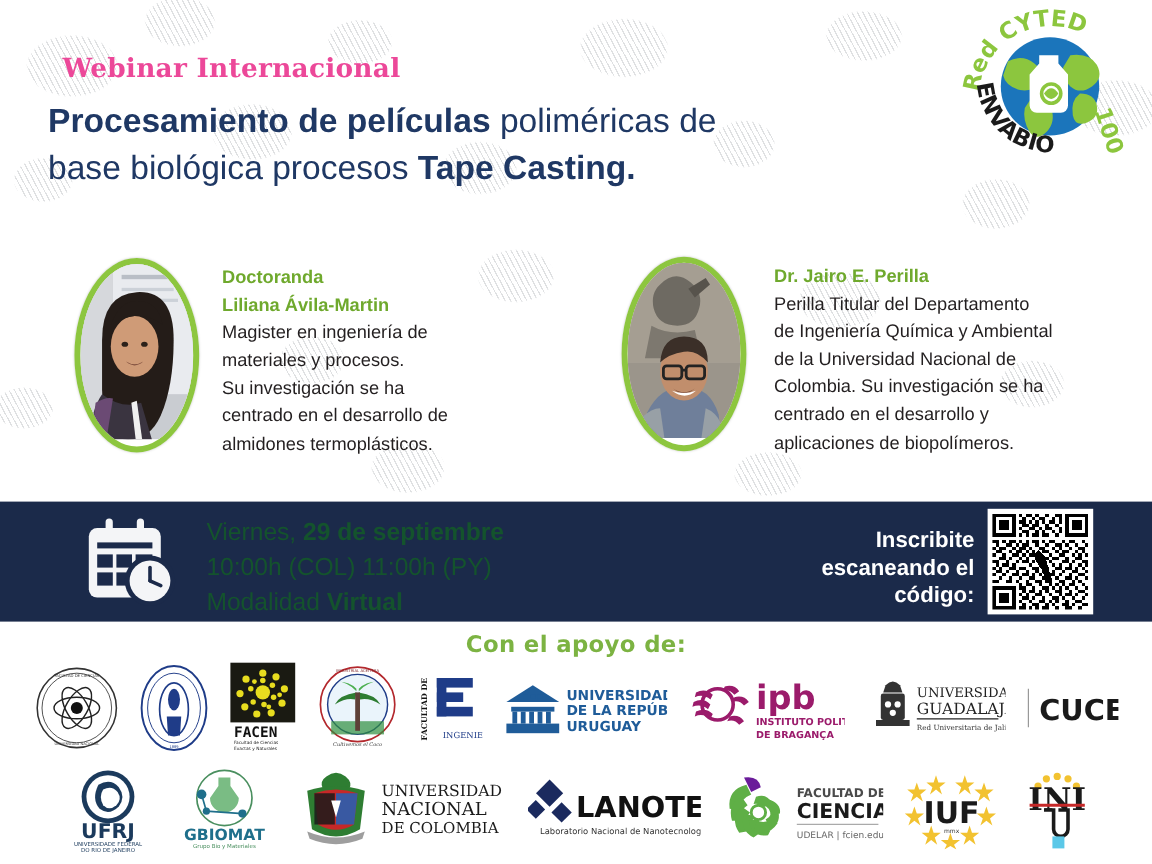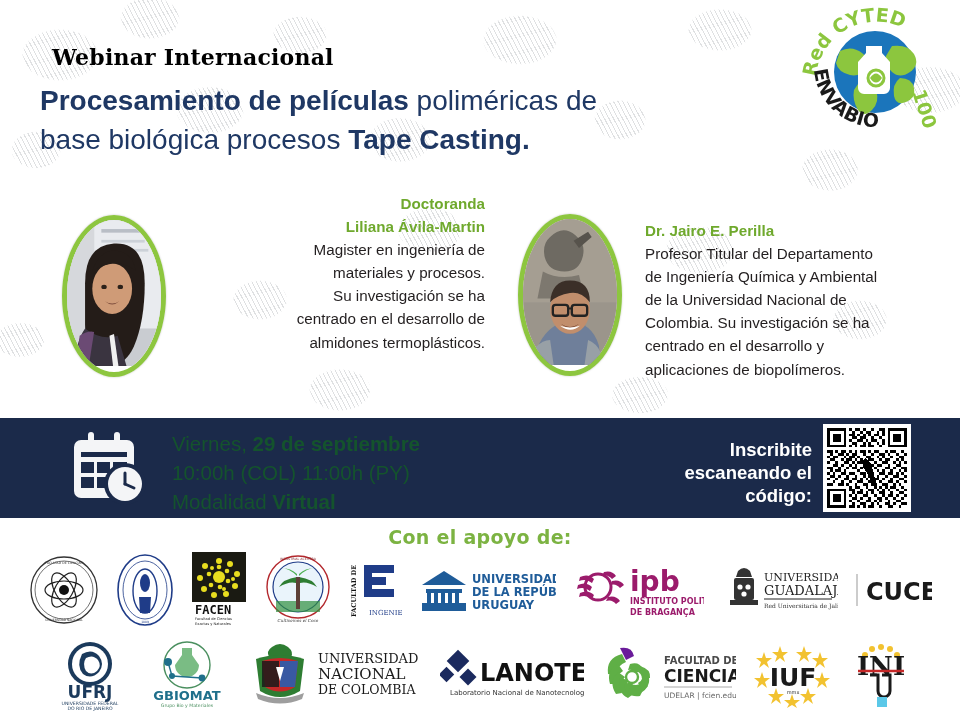--- a/index.html
+++ b/index.html
@@ -60,21 +60,21 @@
       radial-gradient(ellipse 56px 38px at 700px 250px, #000 58%, transparent 62%),
       radial-gradient(ellipse 44px 32px at 860px 320px, #000 58%, transparent 62%),
       radial-gradient(ellipse 50px 34px at 340px 390px, #000 58%, transparent 62%),
       radial-gradient(ellipse 46px 30px at 640px 395px, #000 58%, transparent 62%),
       radial-gradient(ellipse 40px 28px at 20px 340px, #000 58%, transparent 62%);
   }
 
   
   .kicker {
     position: absolute; left: 52px; top: 44px;
-    font-size: 22px; font-weight: bold; color: #000000;
+    font-size: 22px; font-weight: bold; color: #ec4899;
     font-family: "DejaVu Serif", serif;
     letter-spacing: .2px;
   }
   .title-wrap {
     position: absolute; left: 40px; top: 82px; width: 770px;
     color: #1F3864; font-size: 28px; line-height: 1.38;
     font-weight: normal;
   }
   .title-wrap b { font-weight: bold; }
 
@@ -87,21 +87,21 @@
     border-radius: 50%;
     border: 5px solid #8DC63F;
     overflow: hidden;
     box-shadow: 0 0 2px rgba(0,0,0,.25);
   }
   .photo-a { left: 62px; top: 215px; }
   .photo-b { left: 518px; top: 214px; }
   .photo .inner { position: absolute; inset: 0; }
 
   .bio { position: absolute; color: #231F20; font-size: 15.2px; line-height: 1.52; }
-  .bio-a { left: 185px; top: 192px; width: 300px; text-align: right; }
+  .bio-a { left: 185px; top: 220px; width: 300px; }
   .bio-b { left: 645px; top: 219px; width: 310px; }
   .bio .name { color: #6FA92D; font-weight: bold; }
 
   
   .band {
     position: absolute; left: 0; top: 418px; width: 960px; height: 100px;
     background: #1B2A4A;
   }
   .cal-icon { position: absolute; left: 68px; top: 430px; width: 82px; height: 78px; }
   .band-text {
@@ -220,21 +220,21 @@
       <rect x="33" y="95" width="17" height="12" rx="3" fill="none" stroke="#232323" stroke-width="2.6"></rect>
       <rect x="54" y="95" width="17" height="12" rx="3" fill="none" stroke="#232323" stroke-width="2.6"></rect>
       <line x1="50" y1="99" x2="54" y2="99" stroke="#232323" stroke-width="2.4"></line>
       <path d="M42 116 q10 9 20 0 q-10 7 -20 0 z" fill="#7a4a36"></path>
       <path d="M41 118 q11 4 22 0 q-10 9 -22 0 z" fill="#ffffff"></path>
     </svg>
   </div>
 
   <div class="bio bio-b">
     <div class="name">Dr. Jairo E. Perilla</div>
-    <div>Profesor Titular del Departamento</div>
+    <div>Perilla Titular del Departamento</div>
     <div>de Ingeniería Química y Ambiental</div>
     <div>de la Universidad Nacional de</div>
     <div>Colombia. Su investigación se ha</div>
     <div>centrado en el desarrollo y</div>
     <div>aplicaciones de biopolímeros.</div>
   </div>
 
   <div class="band"></div>
 
   <div class="cal-icon">

